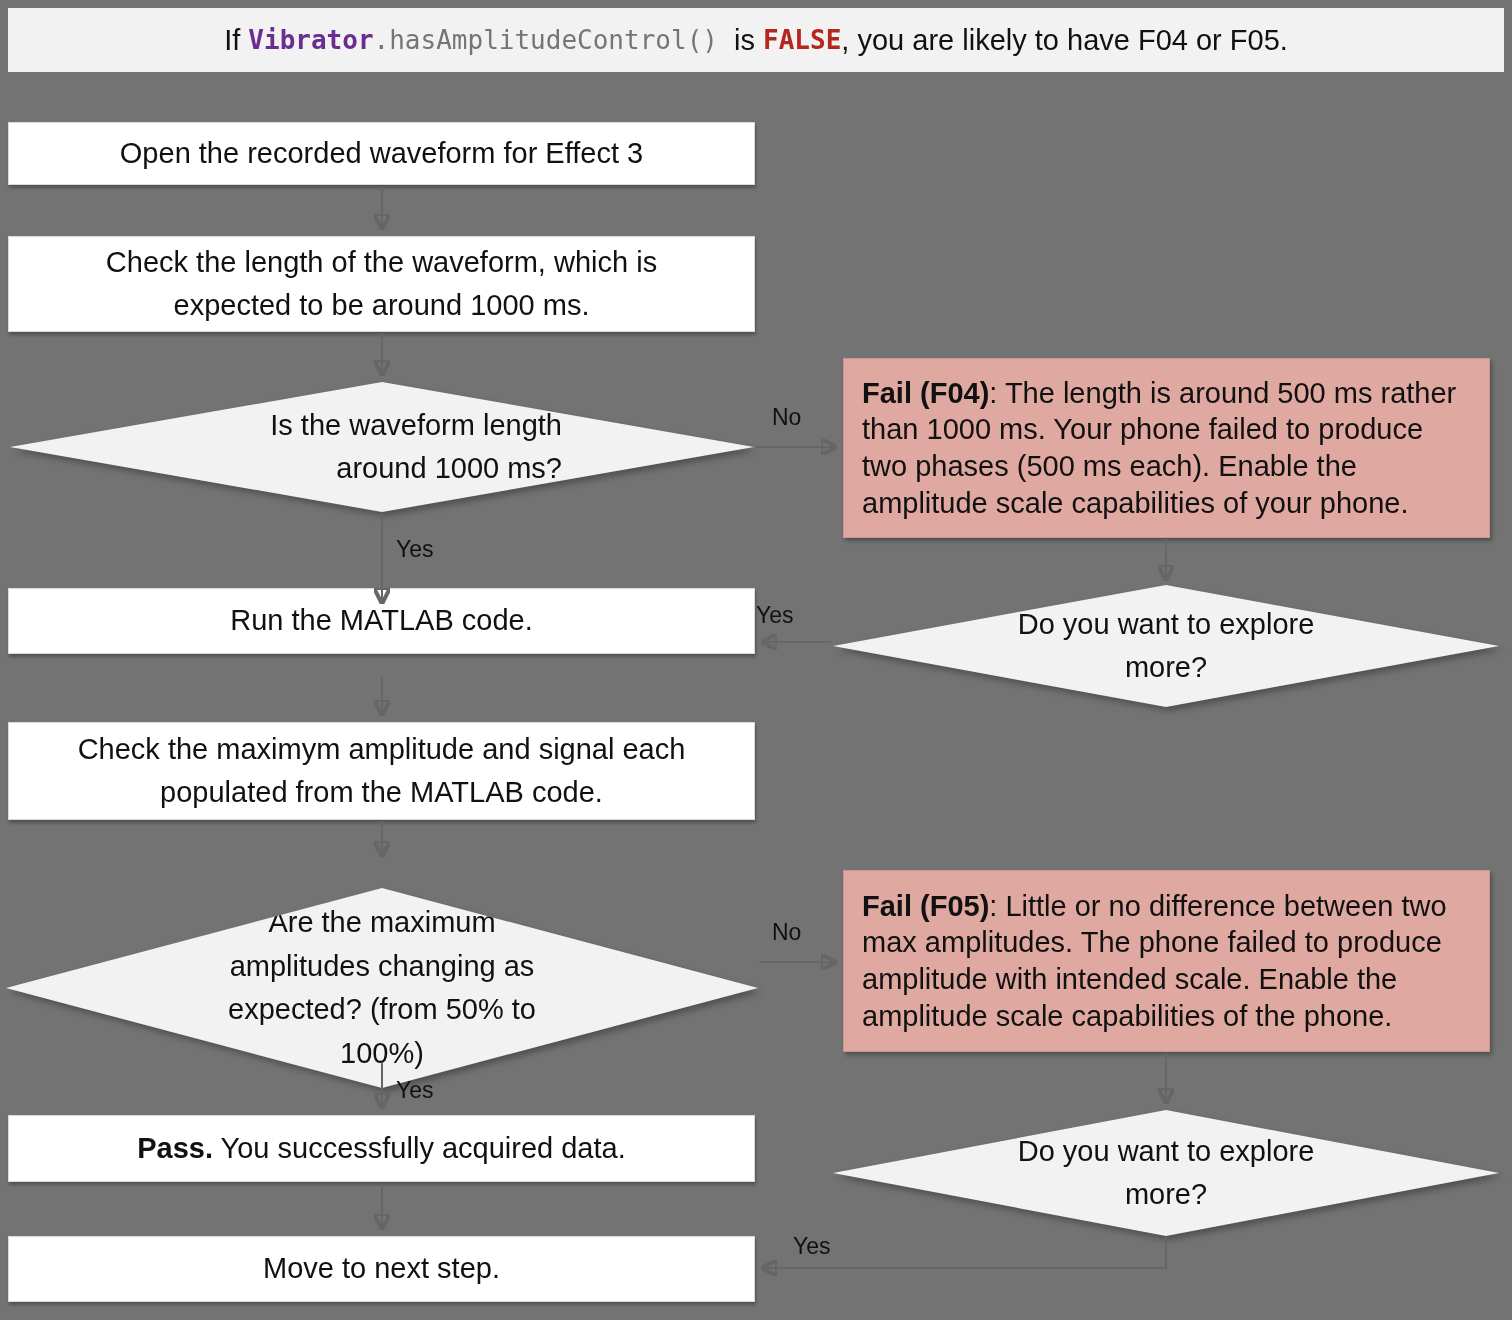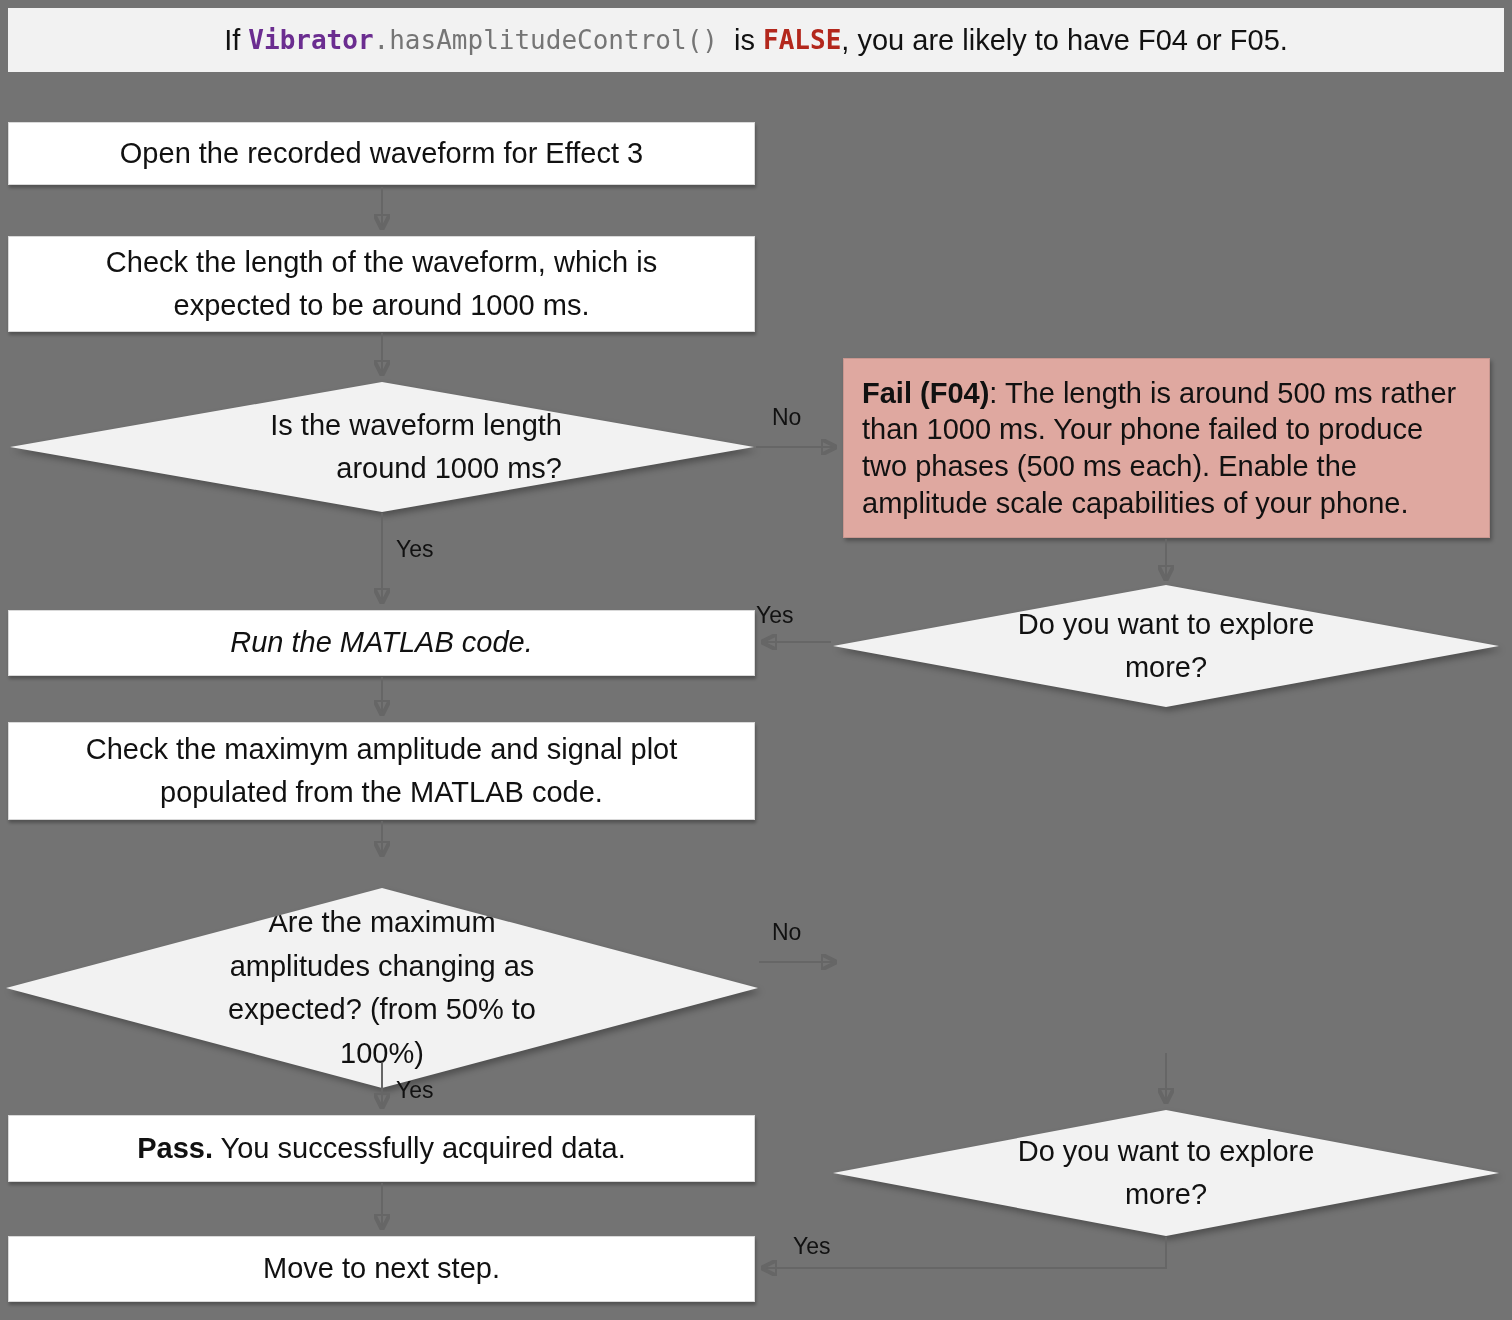--- a/index.html
+++ b/index.html
@@ -19,21 +19,21 @@
   .code-false{color:#b3271c;font-weight:bold;}
   
   .pbox{
     position:absolute;left:8px;width:747px;background:#ffffff;
     border:1px solid #d9d9d9;box-shadow:1px 3px 3px rgba(0,0,0,0.28);
     display:flex;align-items:center;justify-content:center;text-align:center;
     font-size:29px;line-height:1.5;box-sizing:border-box;padding:0 36px;
   }
   .b1{top:122px;height:63px;}
   .b2{top:236px;height:96px;}
-  .b3{top:610px;height:66px;font-style:italic;}
+  .b3{top:588px;height:66px;}
   .b4{top:722px;height:98px;}
   .b5{top:1115px;height:67px;}
   .b6{top:1236px;height:66px;}
   
   .fbox{
     position:absolute;left:843px;width:647px;background:#dfa8a0;
     border:1px solid rgba(0,0,0,0.10);box-shadow:2px 3px 4px rgba(0,0,0,0.30);
     display:flex;align-items:center;box-sizing:border-box;padding:0 16px 0 18px;
     font-size:29px;line-height:1.26;text-align:left;
   }
@@ -82,21 +82,21 @@
     <div class="diamond">
       <span class="dtext">Is the waveform length around 1000 ms?</span>
     </div>
   </div>
 
   <div class="pbox b3">
     <span>Run the MATLAB code.</span>
   </div>
 
   <div class="pbox b4">
-    <span>Check the maximym amplitude and signal plot populated from the MATLAB code.</span>
+    <span>Check the maximym amplitude and signal each populated from the MATLAB code.</span>
   </div>
 
   <div class="dwrap d2">
     <div class="diamond">
       <span class="dtext">Are the maximum amplitudes changing as expected? (from 50% to 100%)</span>
     </div>
   </div>
 
   <div class="pbox b6">
     <span>Move to next step.</span>
@@ -109,20 +109,23 @@
   <div class="fbox f04">
     <span><b>Fail (F04)</b><span>: The length is around 500 ms rather than 1000 ms. Your phone failed to produce two phases (500 ms each). Enable the amplitude scale capabilities of your phone.</span></span>
   </div>
 
   <div class="dwrap rd1">
     <div class="diamond">
       <span class="dtext">Do you want to explore more?</span>
     </div>
   </div>
 
+  <div class="fbox f05">
+    <span><b>Fail (F05)</b><span>: Little or no difference between two max amplitudes. The phone failed to produce amplitude with intended scale. Enable the amplitude scale capabilities of the phone.</span></span>
+  </div>
 
   <div class="dwrap rd2">
     <div class="diamond">
       <span class="dtext">Do you want to explore more?</span>
     </div>
   </div>
 
   <svg class="arrows" viewBox="0 0 1512 1320">
     <defs>
       <marker id="ah" markerWidth="8" markerHeight="8" refX="7" refY="4" orient="auto" markerUnits="strokeWidth">

